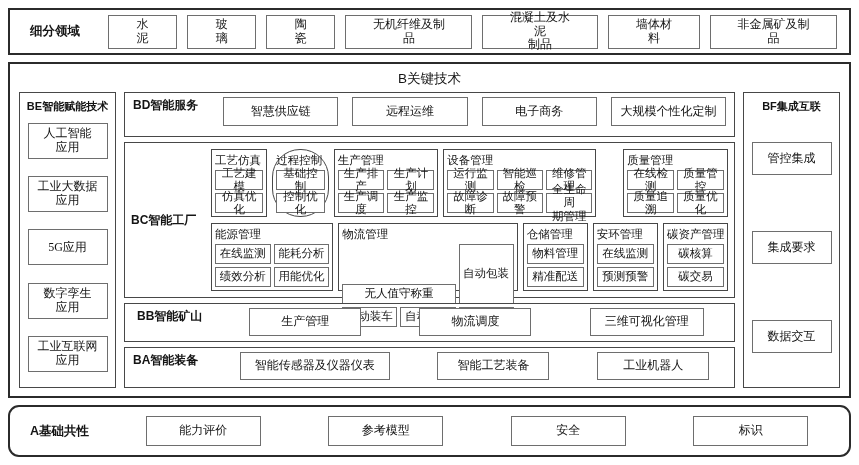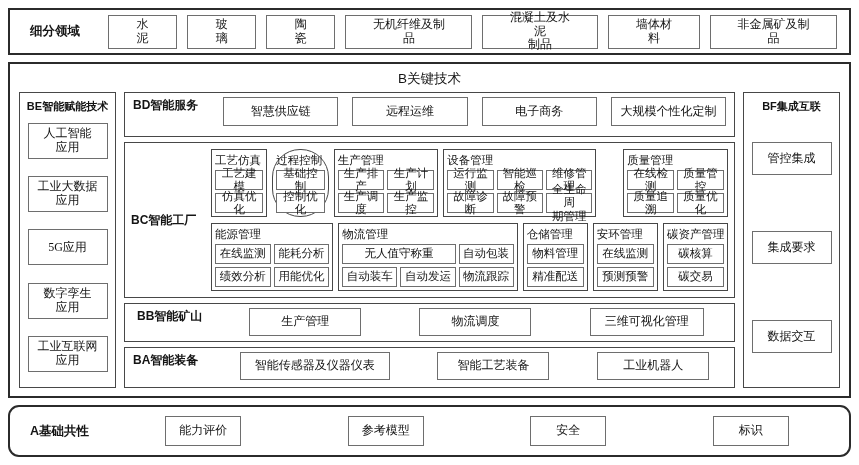--- a/index.html
+++ b/index.html
@@ -29,21 +29,21 @@
   }
 
   
   .bar{ border:2px solid var(--strong); display:flex; align-items:center; padding:4px 12px; gap:20px; }
   .top-bar{ height:47px; flex:0 0 auto; }
   .bottom-bar{ height:52px; flex:0 0 auto;border-radius:11px; }
   .bar .blabel{ padding:0 8px; flex:0 0 auto; }
   .bar-items{ flex:1; display:flex; align-items:center; justify-content:space-between; gap:10px; }
   .seg-box{ min-width:52px; height:34px; padding:2px 22px; }
   .bottom-bar .bar-items{ justify-content:space-around; }
-  .a-box{ width:76px; height:30px; flex:0 0 auto; }
+  .a-box{ width:115px; height:30px; flex:0 0 auto; }
 
   
   .main{ flex:1 1 auto; min-height:0; border:2px solid var(--strong); display:flex; flex-direction:column; padding:4px 9px 8px; }
   .main-title{ text-align:center; font-family:"Liberation Sans","DejaVu Sans",sans-serif; font-weight:normal; font-size:13.5px; padding:2px 0 4px; flex:0 0 auto; }
   .main-body{ flex:1 1 auto; min-height:0; display:flex; gap:8px; }
 
   .side-col{ width:97px; flex:0 0 auto; border:1.5px solid var(--mid); display:flex; flex-direction:column; align-items:center; padding:6px 4px; }
   .side-label{ font-size:11px; }
   .side-items{ flex:1; width:100%; display:flex; flex-direction:column; justify-content:space-around; align-items:center; min-height:0; }
   .side-box{ width:80px; min-height:36px; padding:2px; }
@@ -222,21 +222,21 @@
                       <div class="box grid-box">绩效分析</div>
 
                       <div class="box grid-box">用能优化</div>
                     </div>
                 </div>
 
                 <div class="group" style="flex-grow: 3;">
                   <div class="group-title">物流管理</div>
                   <div class="group-grid" style="grid-template-columns: repeat(3, 1fr);">
 
-                      <div class="box grid-box" style="grid-column: span 2;">无人值守称重</div>
+                      <div class="box grid-box" style="grid-column: span 2; margin-top: 40px;">无人值守称重</div>
 
                       <div class="box grid-box">自动包装</div>
 
                       <div class="box grid-box">自动装车</div>
 
                       <div class="box grid-box">自动发运</div>
 
                       <div class="box grid-box">物流跟踪</div>
                     </div>
                 </div>

